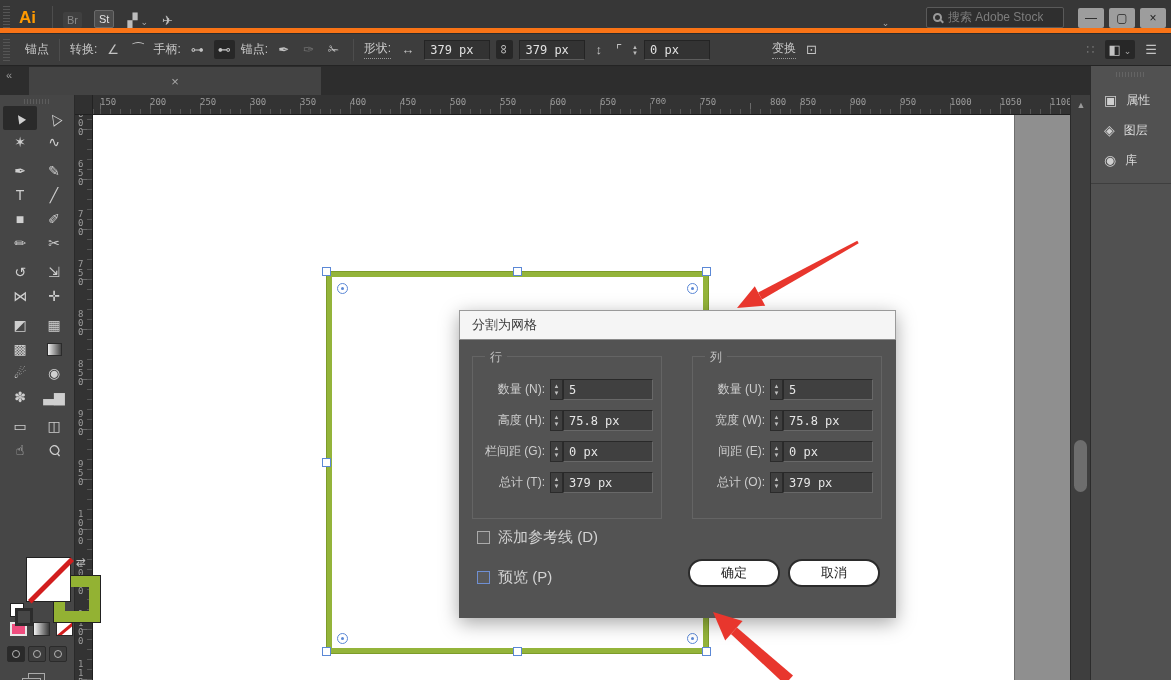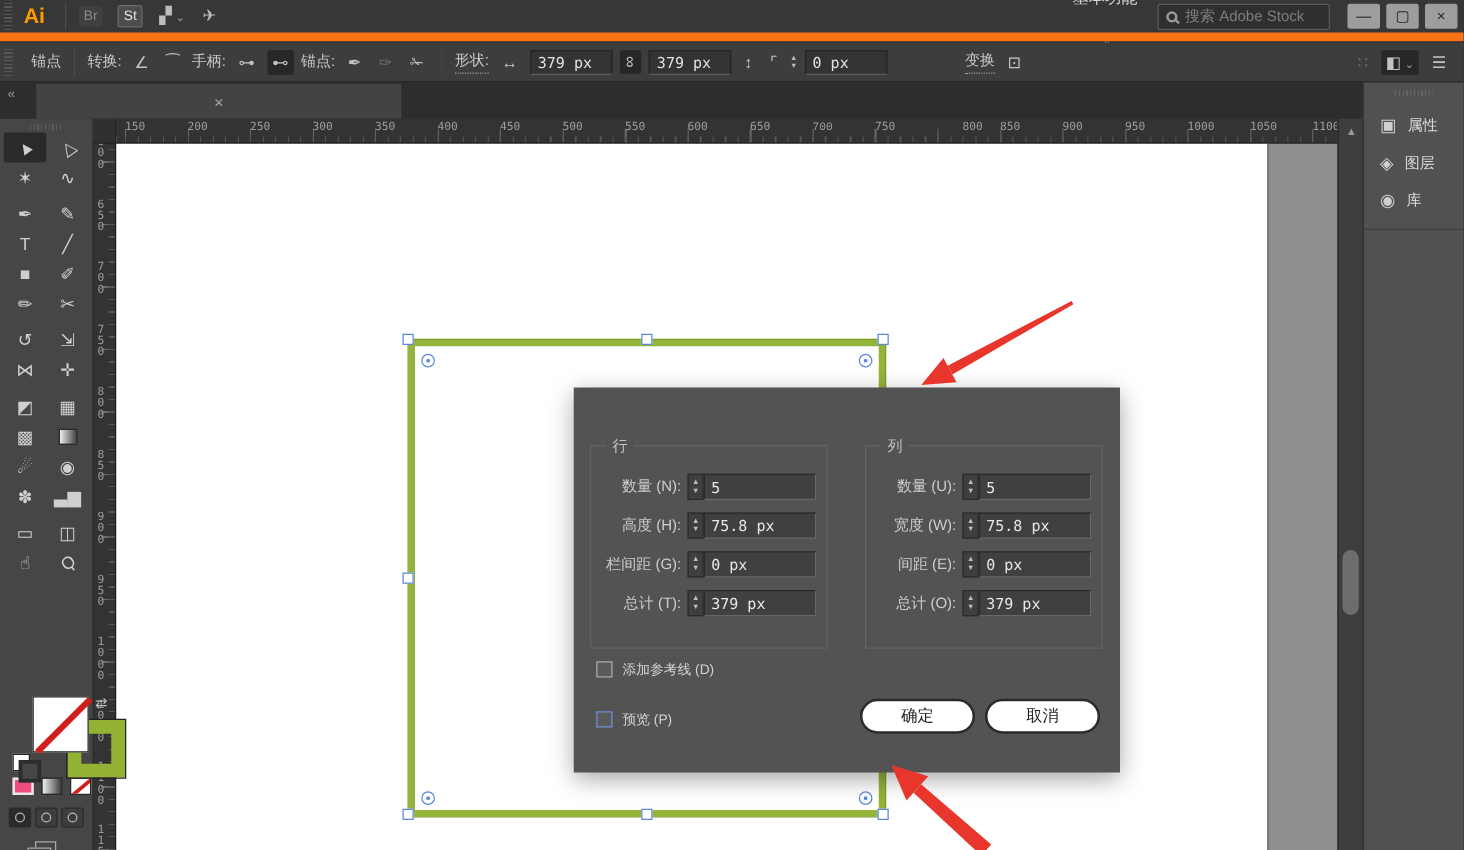--- a/index.html
+++ b/index.html
@@ -2,21 +2,21 @@
 <html><head>
 <meta charset="utf-8">
 <style>
   * { margin:0; padding:0; box-sizing:border-box; }
   html,body { width:1171px; height:680px; overflow:hidden; background:#2c2c2c;
     font-family:"Liberation Sans","DejaVu Sans",sans-serif; }
   #app { position:relative; width:1171px; height:680px; background:#2c2c2c; }
 
   
   #menubar { position:absolute; left:0; top:0; width:1171px; height:33px;
-    background:#373737; border-bottom:7px solid #f97316; display:flex; align-items:center; color:#d4d4d4; font-size:13px; }
+    background:#373737; border-bottom:5px solid #f97316; display:flex; align-items:flex-end; color:#d4d4d4; font-size:13px; }
   .grip { width:7px; height:22px; margin:0 3px;
     background:repeating-linear-gradient(0deg,#555 0 1px,transparent 1px 3px); }
   #ai-logo { color:#ff9a00; font-weight:bold; font-size:17px; padding:0 10px 0 6px; letter-spacing:0; }
   .menu-item { padding:0 11px; line-height:33px; cursor:default; }
   .badge { font-size:11px; padding:2px 4px; border-radius:2px; margin:0 6px; }
   .badge.dim { color:#8a8a8a; background:#404040; }
   .badge.lit { color:#e3e3e3; background:#4c4c4c; border:1px solid #6a6a6a; }
   .mb-icon { color:#bdbdbd; font-size:13px; margin:0 7px; }
   .chev { font-size:9px; color:#aaa; margin-left:3px; }
   #workspace-switcher { margin-left:auto; display:flex; align-items:center; gap:20px; padding:0 10px;flex-direction:column; }
@@ -133,21 +133,21 @@
   .groupbox { position:relative; width:190px; height:163px; border:1px solid #646464; padding-top:22px; }
   .group-legend { position:absolute; left:12px; top:-8px; background:#535353; padding:0 5px;
     color:#c2c2c2; font-size:12px; }
   .frow { display:flex; align-items:center; justify-content:flex-end; margin:0 8px 10px 0; gap:0; }
   .frow label { color:#cdcdcd; font-size:12px; margin-right:5px; white-space:nowrap; }
   .stepper { width:13px; height:21px; background:#3f3f3f; border:1px solid #2b2b2b; color:#c0c0c0;
     font-size:6px; line-height:7px; display:flex; flex-direction:column; align-items:center; justify-content:center; }
   .frow input { width:90px; height:21px; background:#404040; border:1px solid #292929;
     border-bottom-color:#686868; border-right-color:#686868; color:#e6e6e6;
     font:12px "DejaVu Sans Mono",monospace; padding:0 5px; }
-  .cbrow { position:absolute; left:18px; display:flex; align-items:center; gap:8px; color:#d2d2d2; font-size:11px; }
+  .cbrow { position:absolute; left:18px; display:flex; align-items:center; gap:8px; color:#d2d2d2; font-size:15px; }
   .cbox { width:13px; height:13px; background:#5a5a5a; border:1px solid #aaa; }
   .cbox.blue { border-color:#6f8fd2; }
   #dialog-buttons { position:absolute; right:16px; top:249px; display:flex; gap:8px; }
   .pill-btn { width:92px; height:28px; background:#fff; border:2px solid #2b2b2b; border-radius:15px;
     color:#222; font-size:13px; display:flex; align-items:center; justify-content:center; }
 
   
   #arrows { position:absolute; left:0; top:0; width:1171px; height:680px; z-index:6; pointer-events:none; }
 
   
@@ -416,20 +416,21 @@
   <div class="handle" style="left:702px;top:458px;"></div>
   <div class="handle" style="left:322px;top:647px;"></div>
   <div class="handle" style="left:513px;top:647px;"></div>
   <div class="handle" style="left:702px;top:647px;"></div>
   <div class="corner-widget" style="left:337px;top:283px;"></div>
   <div class="corner-widget" style="left:687px;top:283px;"></div>
   <div class="corner-widget" style="left:337px;top:633px;"></div>
   <div class="corner-widget" style="left:687px;top:633px;"></div>
 
   <div id="dialog">
+    <div id="dialog-titlebar">分割为网格</div>
     <div id="dialog-groups">
         <div class="groupbox">
           <span class="group-legend">行</span>
           <div class="frow">
             <label>数量 (N):</label>
             <span class="stepper">
               <span>▲</span>
               <span>▼</span>
             </span>
             <input readonly="" value="5" style="">

